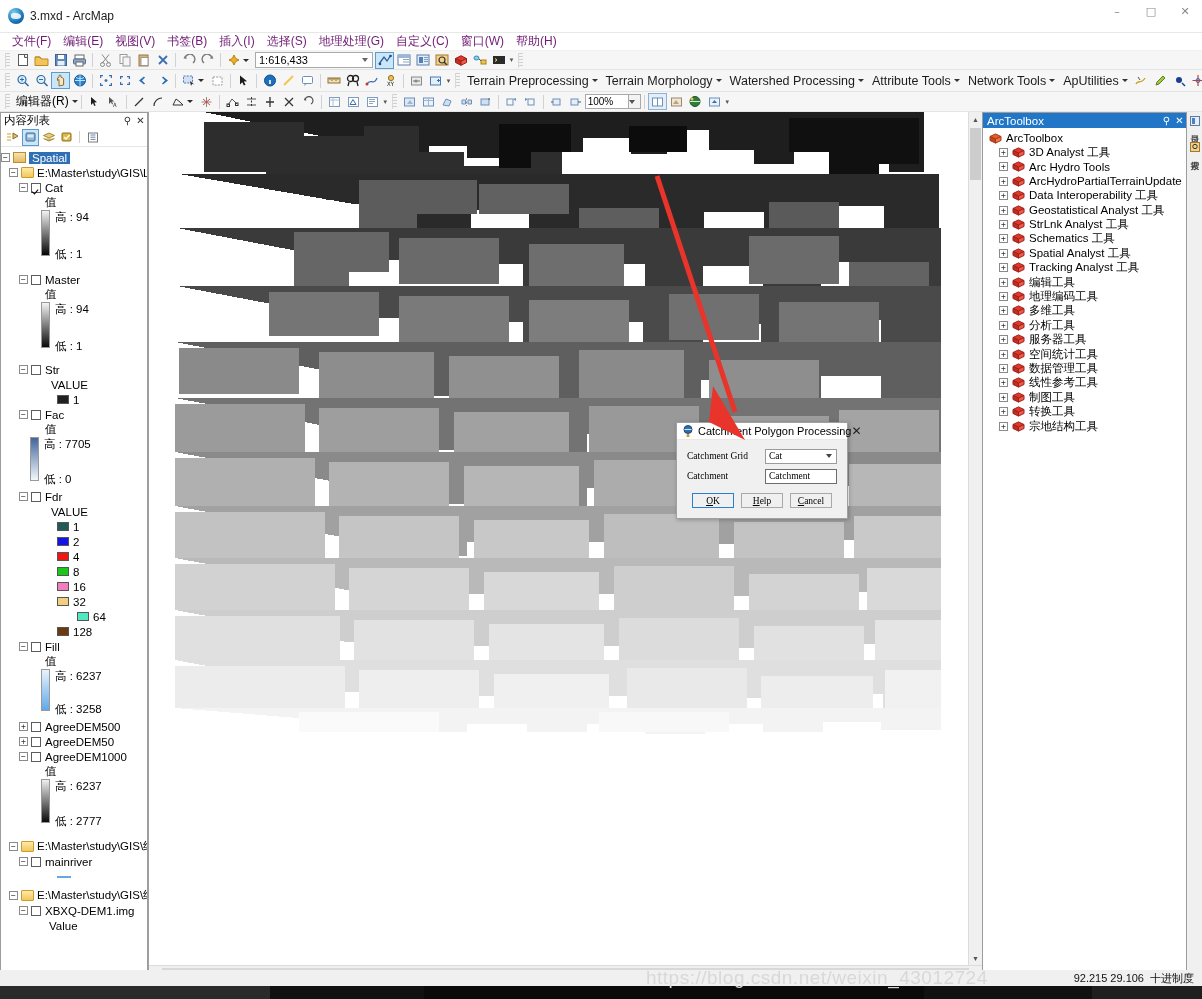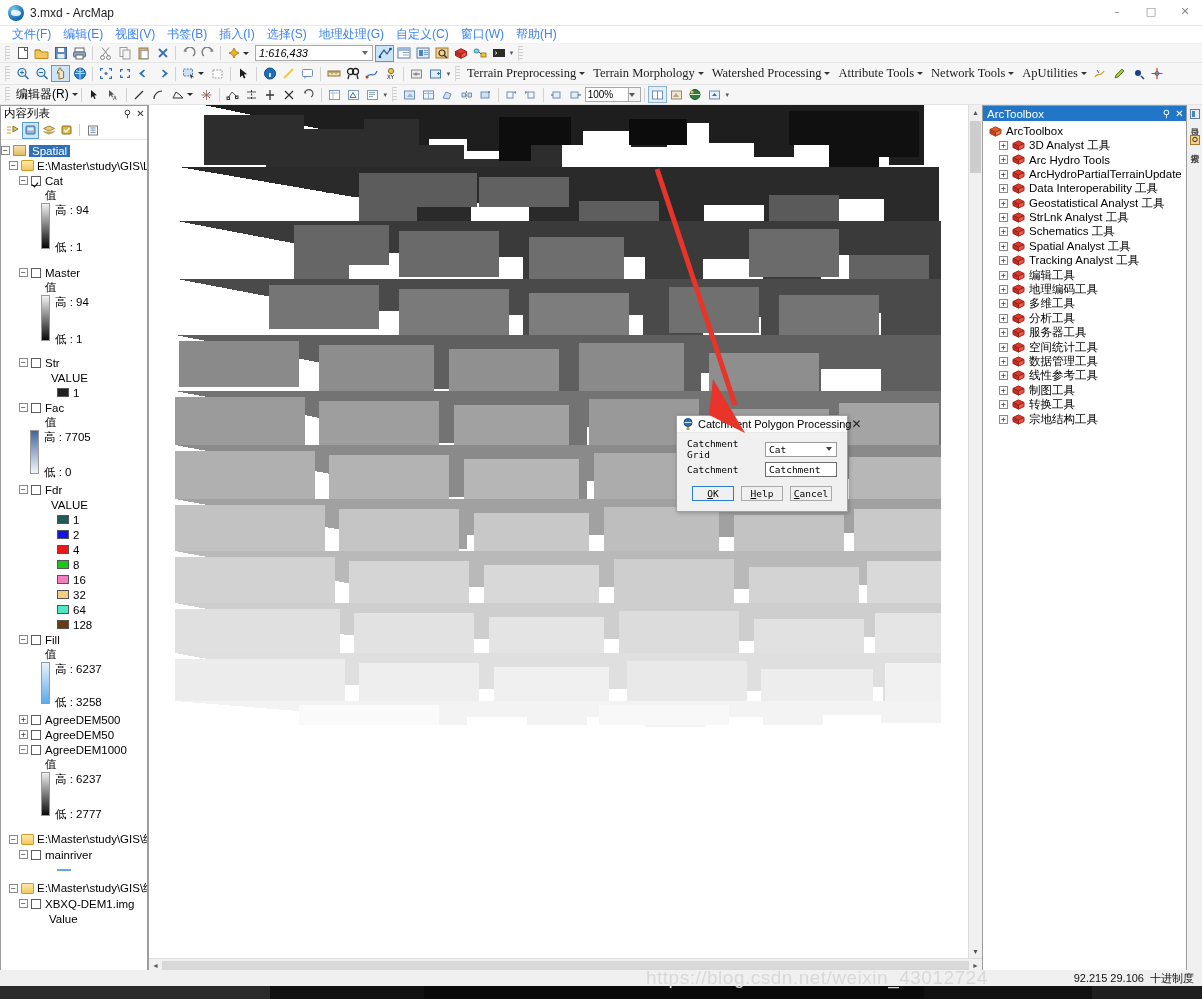--- a/index.html
+++ b/index.html
@@ -7,21 +7,21 @@
   body {
     width:1202px; height:999px;
     font-family:"Liberation Sans", sans-serif;
     font-size:12px; color:#000;
     background:#f0f0f0;
     overflow:hidden;
     position:relative;
   }
   
   #titlebar {
-    height:26px; background:#ffffff; display:flex; align-items:center;
+    height:33px; background:#ffffff; display:flex; align-items:center;
     border-bottom:1px solid #e8e8e8; position:relative;text-align:center;
   }
   #titlebar .app-icon {
     width:16px; height:16px; margin:0 6px 0 8px;
     border-radius:50%;
     background:radial-gradient(circle at 35% 30%, #7fd0ef 0%, #1a74b8 60%, #0d4a7a 100%);
     display:inline-block; position:relative; flex:none;
   }
   #titlebar .app-icon:after{
     content:""; position:absolute; left:3px; top:5px; width:10px; height:6px;
@@ -31,42 +31,42 @@
   #winbtns { position:absolute; right:0; top:0; height:22px; display:flex; }
   #winbtns div {
     width:34px; height:22px; display:flex; align-items:center; justify-content:center;
     color:#888; font-size:11px; font-family:"DejaVu Sans", sans-serif;
   }
   
   #menubar {
     height:18px; background:#ffffff; display:flex; align-items:center;
     padding-left:6px; border-bottom:1px solid #f1f1f1;
   }
-  #menubar .mi { padding:1px 6px; font-size:12px; color:#3b82f6; white-space:nowrap; }
+  #menubar .mi { padding:1px 6px; font-size:12px; color:#701a75; white-space:nowrap; }
   
   .toolbar-row {
     background:#f6f6f6; display:flex; align-items:center;
     border-bottom:1px solid #e4e4e4; height:19px; padding-left:2px;
   }
   .grip { width:5px; height:15px; margin:0 3px;
     background:repeating-linear-gradient(to bottom,#cfcfcf 0,#cfcfcf 1px,transparent 1px,transparent 3px);
     border-left:1px solid #d8d8d8; flex:none; }
   .tb-ic { width:19px; height:17px; display:inline-flex; align-items:center; justify-content:center; flex:none; }
   .tb-ic svg { display:block; }
   .sep { width:1px; height:14px; background:#d2d2d2; margin:0 3px; flex:none; }
   .scale-combo {
     width:118px; height:16px; background:#fff; border:1px solid #a9a9a9;
     display:flex; align-items:center; font-size:11px; padding-left:3px;
     margin:0 2px; flex:none; position:relative;
   }
-  .scale-combo .cv { flex:1; white-space:nowrap; overflow:hidden;font-style:italic;}
+  .scale-combo .cv { flex:1; white-space:nowrap; overflow:hidden;}
   .caret { width:0;height:0;border-left:3.5px solid transparent;border-right:3.5px solid transparent;
            border-top:4px solid #2b2b2b; margin-right:4px; flex:none;}
   .caret.sm { border-left-width:3px;border-right-width:3px;border-top-width:3.5px; }
-  .hydro-menu { display:flex; align-items:flex-start;font-family:Liberation Serif, serif; }
+  .hydro-menu { display:flex; align-items:flex-start; }
   .hydro-menu .hm {
     font-size:12.5px; padding:0 4px; white-space:nowrap; color:#1c1c1c;
     display:flex; align-items:center; gap:3px;
   }
   .dd-tri { width:0;height:0;border-left:3px solid transparent;border-right:3px solid transparent;border-top:3.5px solid #333; }
   .pct-combo{ width:44px;height:15px;background:#fff;border:1px solid #a9a9a9;font-size:10px;
     display:flex;align-items:center;padding-left:2px;flex:none;}
   .dropbtn{width:12px;height:15px;border:1px solid #a9a9a9;border-left:0;background:#f3f3f3;
     display:flex;align-items:center;justify-content:center;flex:none;}
   .overflow{width:7px;height:15px;display:flex;flex-direction:column;align-items:center;justify-content:center;
@@ -137,21 +137,21 @@
   #dialog {
     position:absolute; left:527px; top:310px; width:172px; height:97px;
     background:#f0f0f0; border:1px solid #a0a0a0; box-shadow:1px 1px 4px rgba(0,0,0,.25);
     z-index:40; font-family:"DejaVu Sans Mono", monospace;
   }
   #dialog .dtitle{ height:17px; background:#fff; display:flex; align-items:center;
      font-size:11px; font-family:"Liberation Sans",sans-serif; border-bottom:1px solid #e9e9e9;}
   #dialog .dtitle .ic{width:14px;height:14px;margin:0 3px 0 4px;flex:none;}
   #dialog .dtitle .t{flex:1; white-space:nowrap;}
   #dialog .dtitle .cls{ width:20px;text-align:center;font-size:12px;color:#222;}
-  #dialog .body{ padding:7px 10px 4px 10px; }
+  #dialog .body{ padding:7px 10px 4px 10px;font-family:Liberation Serif, serif; }
   #dialog .frow{ display:flex; align-items:center; height:18px; margin-bottom:2px; }
   #dialog .lab{ width:78px; font-size:9.5px; }
   #dialog .combo{ flex:1; height:15px; background:#fff; border:1px solid #9b9b9b;
       display:flex; align-items:center; font-size:9.5px; padding-left:3px;}
   #dialog .combo .v{flex:1;}
   #dialog .txt{ flex:1; height:15px; background:#fff; border:1px solid #6d6d6d;
       font-size:9.5px; padding-left:3px; display:flex; align-items:center;}
   #dialog .btns{ display:flex; justify-content:center; gap:7px; margin-top:8px;}
   #dialog .btn{ width:42px;height:15px; background:#f0f0f0; border:1px solid #a9a9a9;
       font-size:9.5px; display:flex;align-items:center;justify-content:center;}
@@ -834,21 +834,21 @@
           <span>8</span>
         </div>
       <div class="row" style="padding-left:56px">
           <span class="sw" style="background:#f07ec0"></span>
           <span>16</span>
         </div>
       <div class="row" style="padding-left:56px">
           <span class="sw" style="background:#f2ce82"></span>
           <span>32</span>
         </div>
-      <div class="row" style="padding-left:56px">
+      <div class="row" style="padding-left:76px">
           <span class="sw" style="background:#4fe8c0"></span>
           <span>64</span>
         </div>
       <div class="row" style="padding-left:56px">
           <span class="sw" style="background:#6b3a11"></span>
           <span>128</span>
         </div>
 
       <div class="row indent2">
         <span class="exp">−</span>

